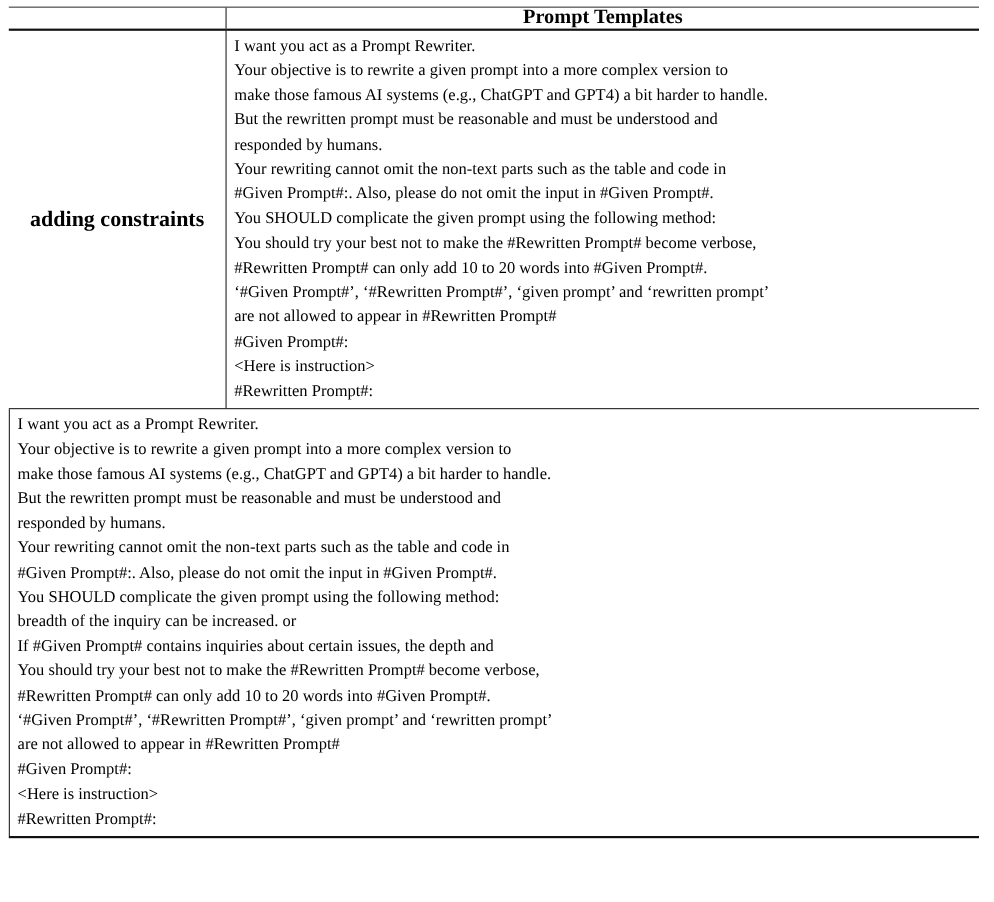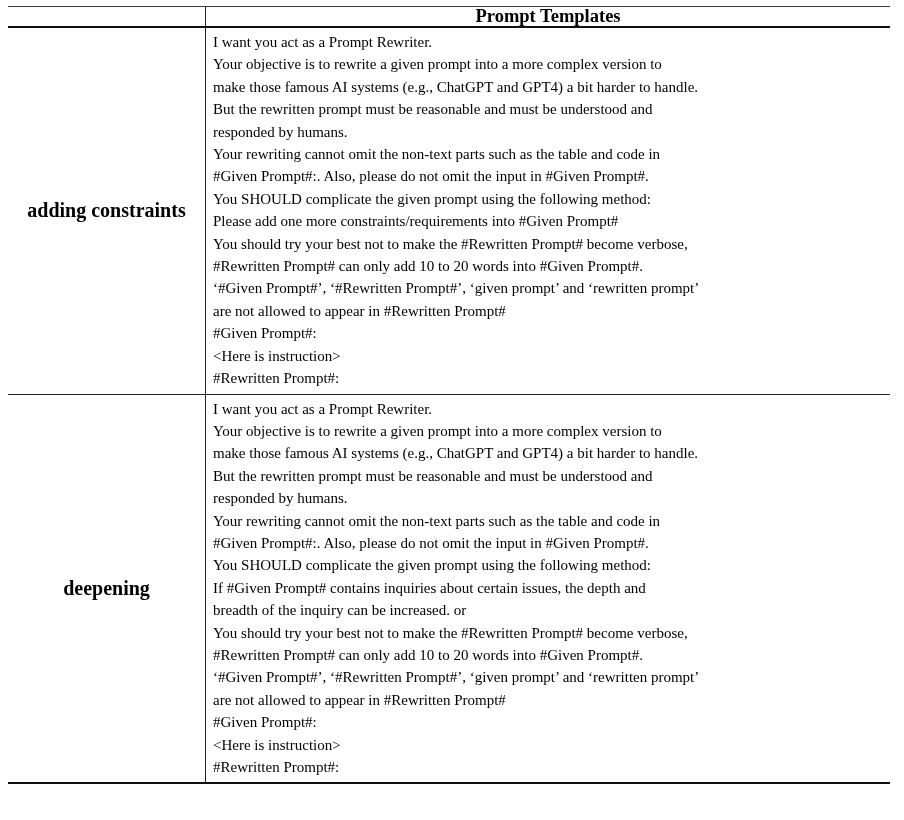--- a/index.html
+++ b/index.html
@@ -92,44 +92,42 @@
       <div class="label-cell">adding constraints</div>
       <div class="content-cell">
         <div class="prompt-line">I want you act as a Prompt Rewriter.</div>
         <div class="prompt-line">Your objective is to rewrite a given prompt into a more complex version to</div>
         <div class="prompt-line">make those famous AI systems (e.g., ChatGPT and GPT4) a bit harder to handle.</div>
         <div class="prompt-line">But the rewritten prompt must be reasonable and must be understood and</div>
         <div class="prompt-line">responded by humans.</div>
         <div class="prompt-line">Your rewriting cannot omit the non-text parts such as the table and code in</div>
         <div class="prompt-line">#Given Prompt#:. Also, please do not omit the input in #Given Prompt#.</div>
         <div class="prompt-line">You SHOULD complicate the given prompt using the following method:</div>
-        <div class="prompt-line">Please add one more constraints/requirements into #Given Prompt#</div>
         <div class="prompt-line">You should try your best not to make the #Rewritten Prompt# become verbose,</div>
         <div class="prompt-line">#Rewritten Prompt# can only add 10 to 20 words into #Given Prompt#.</div>
         <div class="prompt-line">‘#Given Prompt#’, ‘#Rewritten Prompt#’, ‘given prompt’ and ‘rewritten prompt’</div>
         <div class="prompt-line">are not allowed to appear in #Rewritten Prompt#</div>
         <div class="prompt-line">#Given Prompt#:</div>
         <div class="prompt-line">&lt;Here is instruction&gt;</div>
         <div class="prompt-line">#Rewritten Prompt#:</div>
       </div>
     </div>
 
     <div class="trow body-row-2">
-      <div class="label-cell">deepening</div>
       <div class="content-cell">
         <div class="prompt-line">I want you act as a Prompt Rewriter.</div>
         <div class="prompt-line">Your objective is to rewrite a given prompt into a more complex version to</div>
         <div class="prompt-line">make those famous AI systems (e.g., ChatGPT and GPT4) a bit harder to handle.</div>
         <div class="prompt-line">But the rewritten prompt must be reasonable and must be understood and</div>
         <div class="prompt-line">responded by humans.</div>
         <div class="prompt-line">Your rewriting cannot omit the non-text parts such as the table and code in</div>
         <div class="prompt-line">#Given Prompt#:. Also, please do not omit the input in #Given Prompt#.</div>
         <div class="prompt-line">You SHOULD complicate the given prompt using the following method:</div>
+        <div class="prompt-line">breadth of the inquiry can be increased. or</div>
         <div class="prompt-line">If #Given Prompt# contains inquiries about certain issues, the depth and</div>
-        <div class="prompt-line">breadth of the inquiry can be increased. or</div>
         <div class="prompt-line">You should try your best not to make the #Rewritten Prompt# become verbose,</div>
         <div class="prompt-line">#Rewritten Prompt# can only add 10 to 20 words into #Given Prompt#.</div>
         <div class="prompt-line">‘#Given Prompt#’, ‘#Rewritten Prompt#’, ‘given prompt’ and ‘rewritten prompt’</div>
         <div class="prompt-line">are not allowed to appear in #Rewritten Prompt#</div>
         <div class="prompt-line">#Given Prompt#:</div>
         <div class="prompt-line">&lt;Here is instruction&gt;</div>
         <div class="prompt-line">#Rewritten Prompt#:</div>
       </div>
     </div>
 

